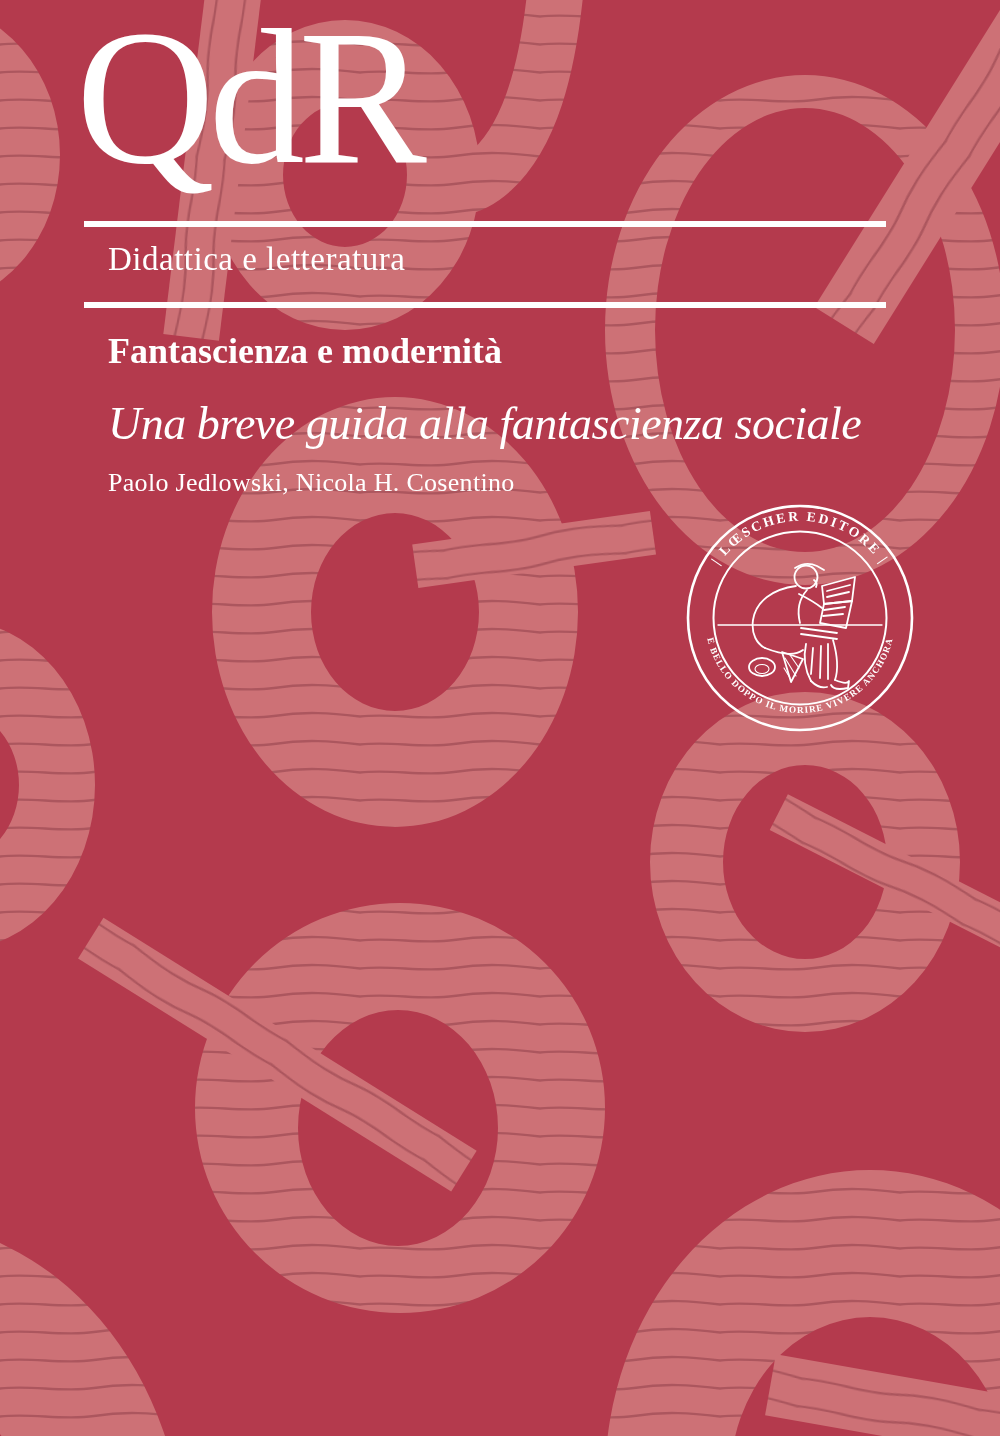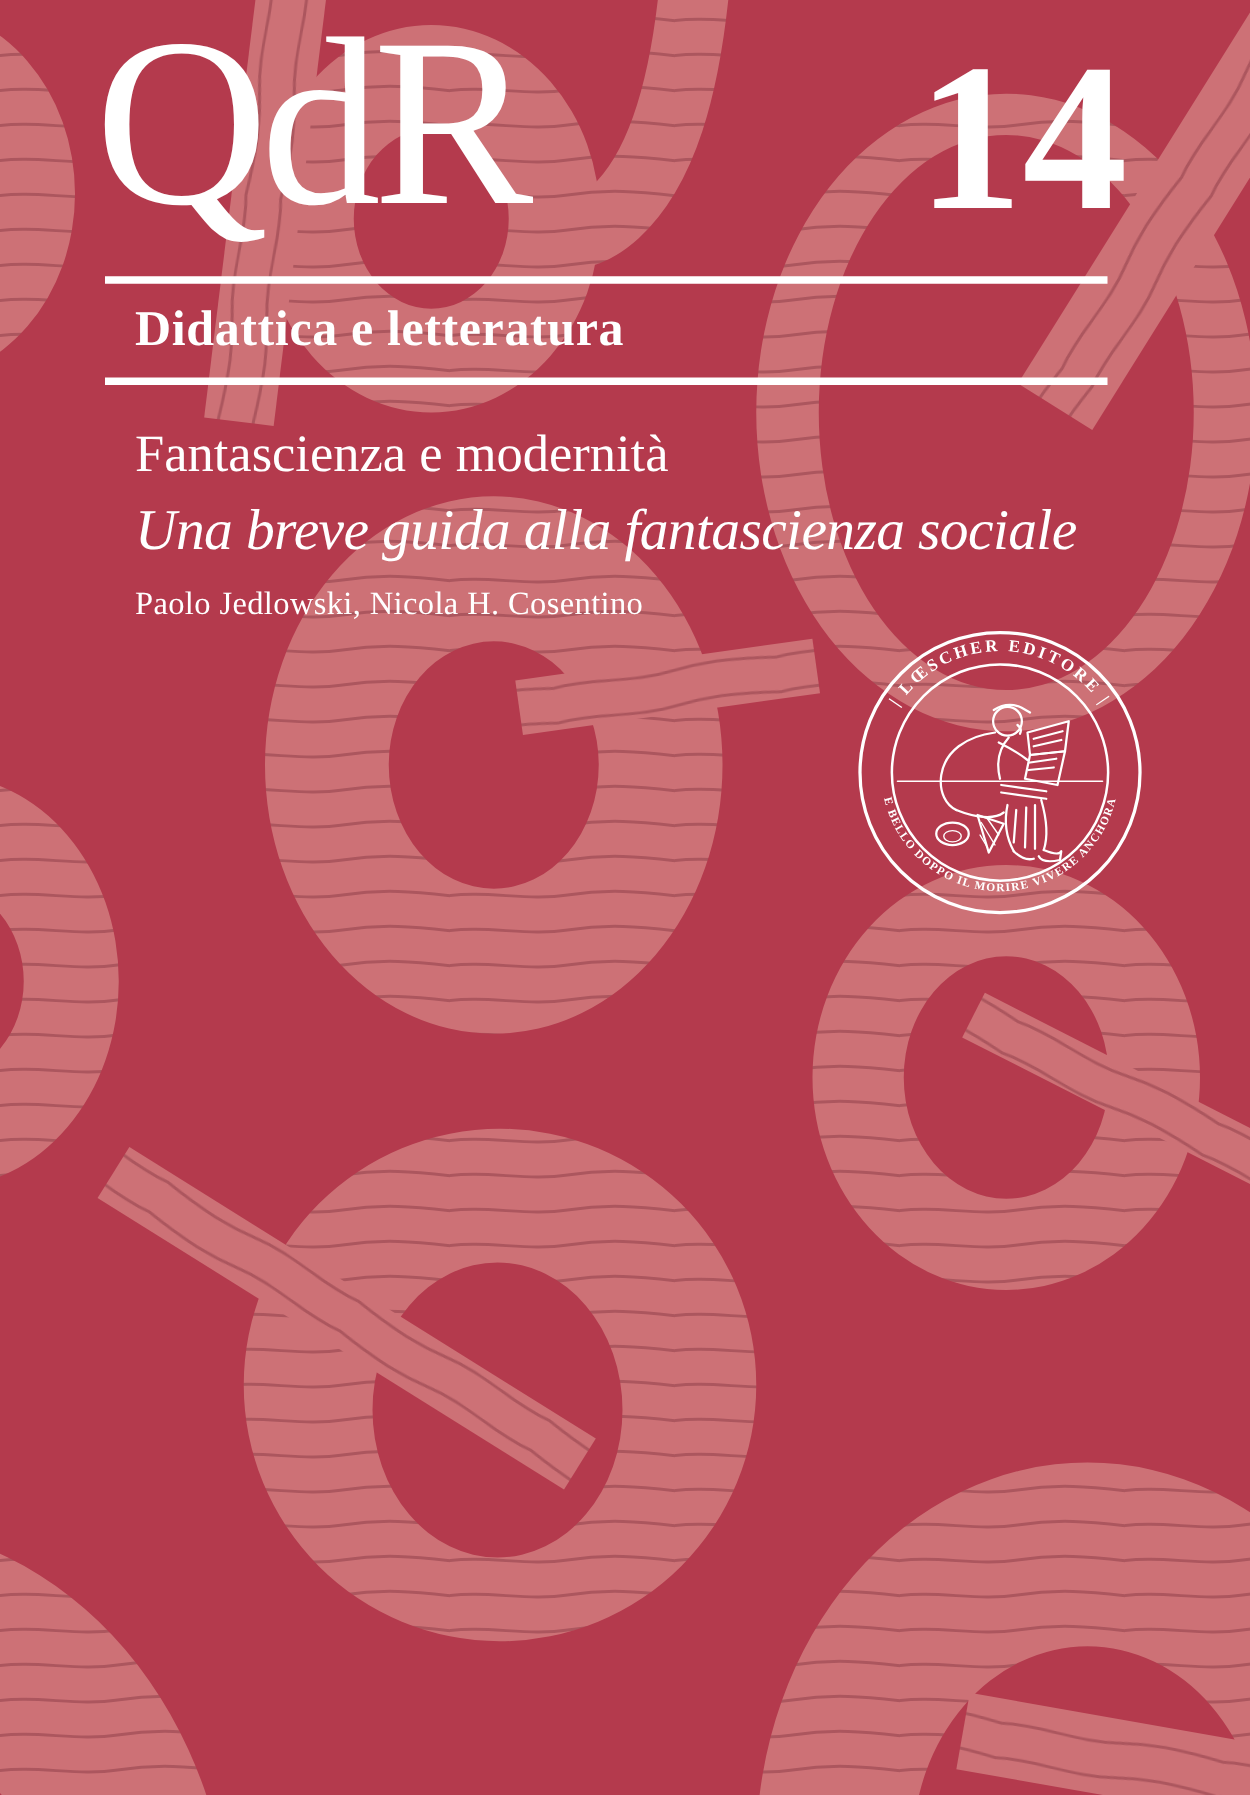--- a/index.html
+++ b/index.html
@@ -30,26 +30,26 @@
     font-size:168px;font-weight:bold;
   }
   .rule{
     position:absolute;left:84px;width:802px;height:6px;
     background:var(--c-text);
   }
   .rule-top{top:221px;}
   .rule-bottom{top:302px;}
   .series-name{
     left:108px;top:243px;
-    font-size:40px;font-weight:bold;
+    font-size:33px;font-weight:normal;
     letter-spacing:0.5px;
   }
   .book-title{
-    left:108px;top:343px;
-    font-size:42px;font-weight:normal;
+    left:108px;top:333px;
+    font-size:36px;font-weight:bold;
   }
   .book-subtitle{
     left:108px;top:401px;
     font-size:46px;font-style:italic;font-weight:normal;
     letter-spacing:-0.5px;
   }
   .book-authors{
     left:108px;top:470px;
     font-size:26px;
     letter-spacing:0.3px;
@@ -178,21 +178,20 @@
         <path d="M 782 652 L 803 659 L 791 682 Z"></path>
         <path d="M 785 658 L 796 676 M 790 655 L 799 668 M 784 668 L 790 678" stroke-width="1.1"></path>
 
         <ellipse cx="762" cy="667" rx="13" ry="9"></ellipse>
         <ellipse cx="762" cy="669" rx="7" ry="4.5" stroke-width="1.1"></ellipse>
       </g>
     </g>
   </svg>
 
   <div class="txt logo-qdr">QdR</div>
-  <div class="txt issue-num">14</div>
 
   <div class="rule rule-top"></div>
   <div class="txt series-name">Didattica e letteratura</div>
   <div class="rule rule-bottom"></div>
 
   <div class="txt book-title">Fantascienza e modernità</div>
   <div class="txt book-authors">Paolo Jedlowski, Nicola H. Cosentino</div>
   <div class="txt book-subtitle">Una breve guida alla fantascienza sociale</div>
 
 </div>

